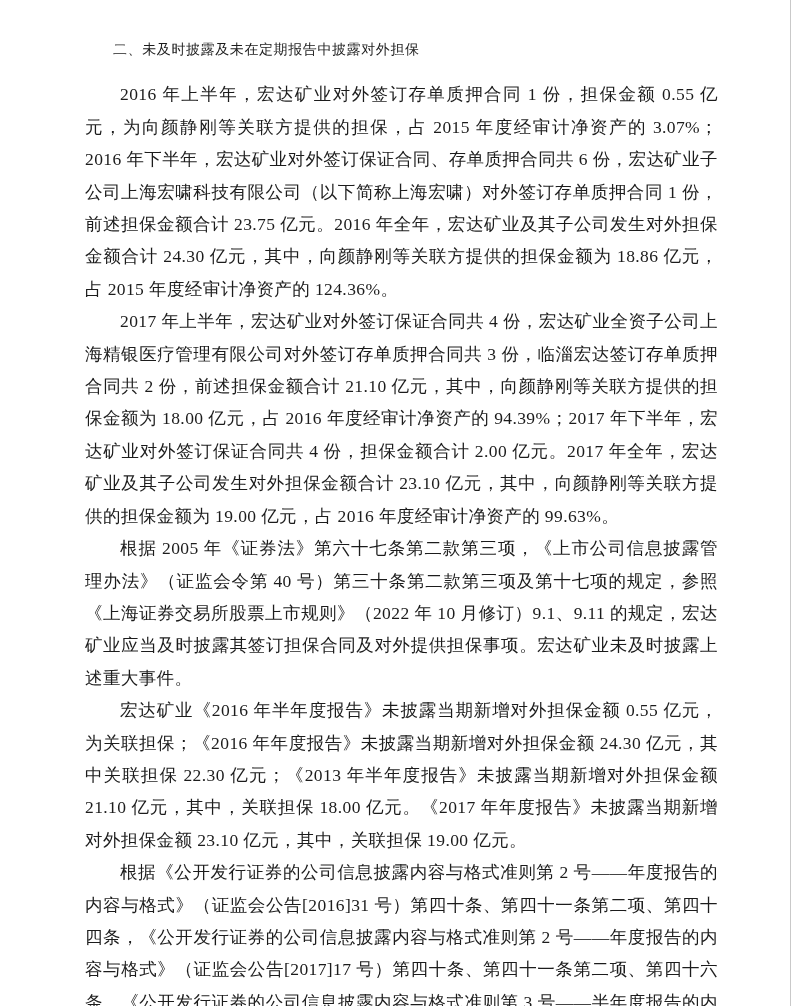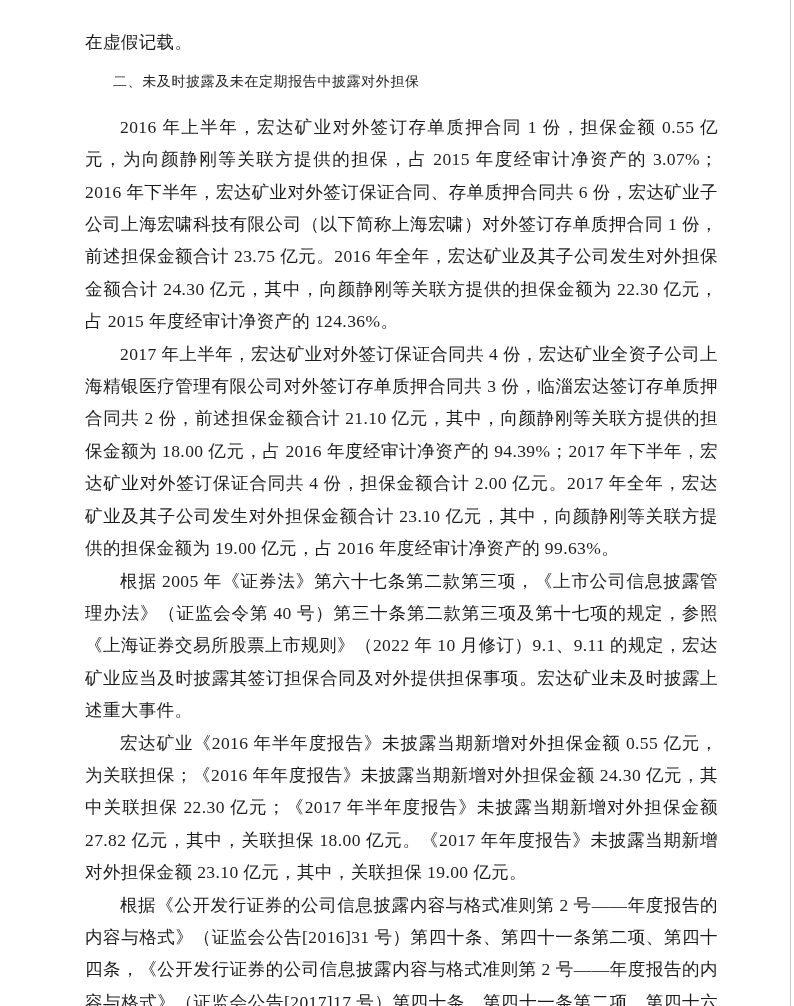--- a/index.html
+++ b/index.html
@@ -52,30 +52,29 @@
     height: 1006px;
     background: #c9c9c9;
   }
 </style>
 </head>
 <body>
 
 <div class="page">
   <div class="doc-text">
 
-    <p class="no-indent">在虚假记载。</p>
 
     <h2>二、未及时披露及未在定期报告中披露对外担保</h2>
 
-    <p>2016 年上半年，宏达矿业对外签订存单质押合同 1 份，担保金额 0.55 亿元，为向颜静刚等关联方提供的担保，占 2015 年度经审计净资产的 3.07%；2016 年下半年，宏达矿业对外签订保证合同、存单质押合同共 6 份，宏达矿业子公司上海宏啸科技有限公司（以下简称上海宏啸）对外签订存单质押合同 1 份，前述担保金额合计 23.75 亿元。2016 年全年，宏达矿业及其子公司发生对外担保金额合计 24.30 亿元，其中，向颜静刚等关联方提供的担保金额为 22.30 亿元，占 2015 年度经审计净资产的 124.36%。</p>
+    <p>2016 年上半年，宏达矿业对外签订存单质押合同 1 份，担保金额 0.55 亿元，为向颜静刚等关联方提供的担保，占 2015 年度经审计净资产的 3.07%；2016 年下半年，宏达矿业对外签订保证合同、存单质押合同共 6 份，宏达矿业子公司上海宏啸科技有限公司（以下简称上海宏啸）对外签订存单质押合同 1 份，前述担保金额合计 23.75 亿元。2016 年全年，宏达矿业及其子公司发生对外担保金额合计 24.30 亿元，其中，向颜静刚等关联方提供的担保金额为 18.86 亿元，占 2015 年度经审计净资产的 124.36%。</p>
 
     <p>2017 年上半年，宏达矿业对外签订保证合同共 4 份，宏达矿业全资子公司上海精银医疗管理有限公司对外签订存单质押合同共 3 份，临淄宏达签订存单质押合同共 2 份，前述担保金额合计 21.10 亿元，其中，向颜静刚等关联方提供的担保金额为 18.00 亿元，占 2016 年度经审计净资产的 94.39%；2017 年下半年，宏达矿业对外签订保证合同共 4 份，担保金额合计 2.00 亿元。2017 年全年，宏达矿业及其子公司发生对外担保金额合计 23.10 亿元，其中，向颜静刚等关联方提供的担保金额为 19.00 亿元，占 2016 年度经审计净资产的 99.63%。</p>
 
     <p>根据 2005 年《证券法》第六十七条第二款第三项，《上市公司信息披露管理办法》（证监会令第 40 号）第三十条第二款第三项及第十七项的规定，参照《上海证券交易所股票上市规则》（2022 年 10 月修订）9.1、9.11 的规定，宏达矿业应当及时披露其签订担保合同及对外提供担保事项。宏达矿业未及时披露上述重大事件。</p>
 
-    <p>宏达矿业《2016 年半年度报告》未披露当期新增对外担保金额 0.55 亿元，为关联担保；《2016 年年度报告》未披露当期新增对外担保金额 24.30 亿元，其中关联担保 22.30 亿元；《2017 年半年度报告》未披露当期新增对外担保金额 27.82 亿元，其中，关联担保 18.00 亿元。《2017 年年度报告》未披露当期新增对外担保金额 23.10 亿元，其中，关联担保 19.00 亿元。</p>
+    <p>宏达矿业《2016 年半年度报告》未披露当期新增对外担保金额 0.55 亿元，为关联担保；《2016 年年度报告》未披露当期新增对外担保金额 24.30 亿元，其中关联担保 22.30 亿元；《2013 年半年度报告》未披露当期新增对外担保金额 21.10 亿元，其中，关联担保 18.00 亿元。《2017 年年度报告》未披露当期新增对外担保金额 23.10 亿元，其中，关联担保 19.00 亿元。</p>
 
     <p>根据《公开发行证券的公司信息披露内容与格式准则第 2 号——年度报告的内容与格式》（证监会公告[2016]31 号）第四十条、第四十一条第二项、第四十四条，《公开发行证券的公司信息披露内容与格式准则第 2 号——年度报告的内容与格式》（证监会公告[2017]17 号）第四十条、第四十一条第二项、第四十六条，《公开发行证券的公司信息披露内容与格式准则第 3 号——半年度报告的内容与格式》（证监会公告(2014]22 号）第二十八条第二十九条第二项，《公开发行证券的公司信息披露内容与格式准则第 3 号——半年度报告的内容与格式》（证监会公告[2016]32 号）第三十八条、第三十九条第二项、第四十二条的规定，宏达矿业应当在相关定期报告中披露其发生的关联担保和其他对外担保事项。宏</p>
 
   </div>
 </div>
 
 <div class="page-edge-line"></div>
 
 </body></html>

